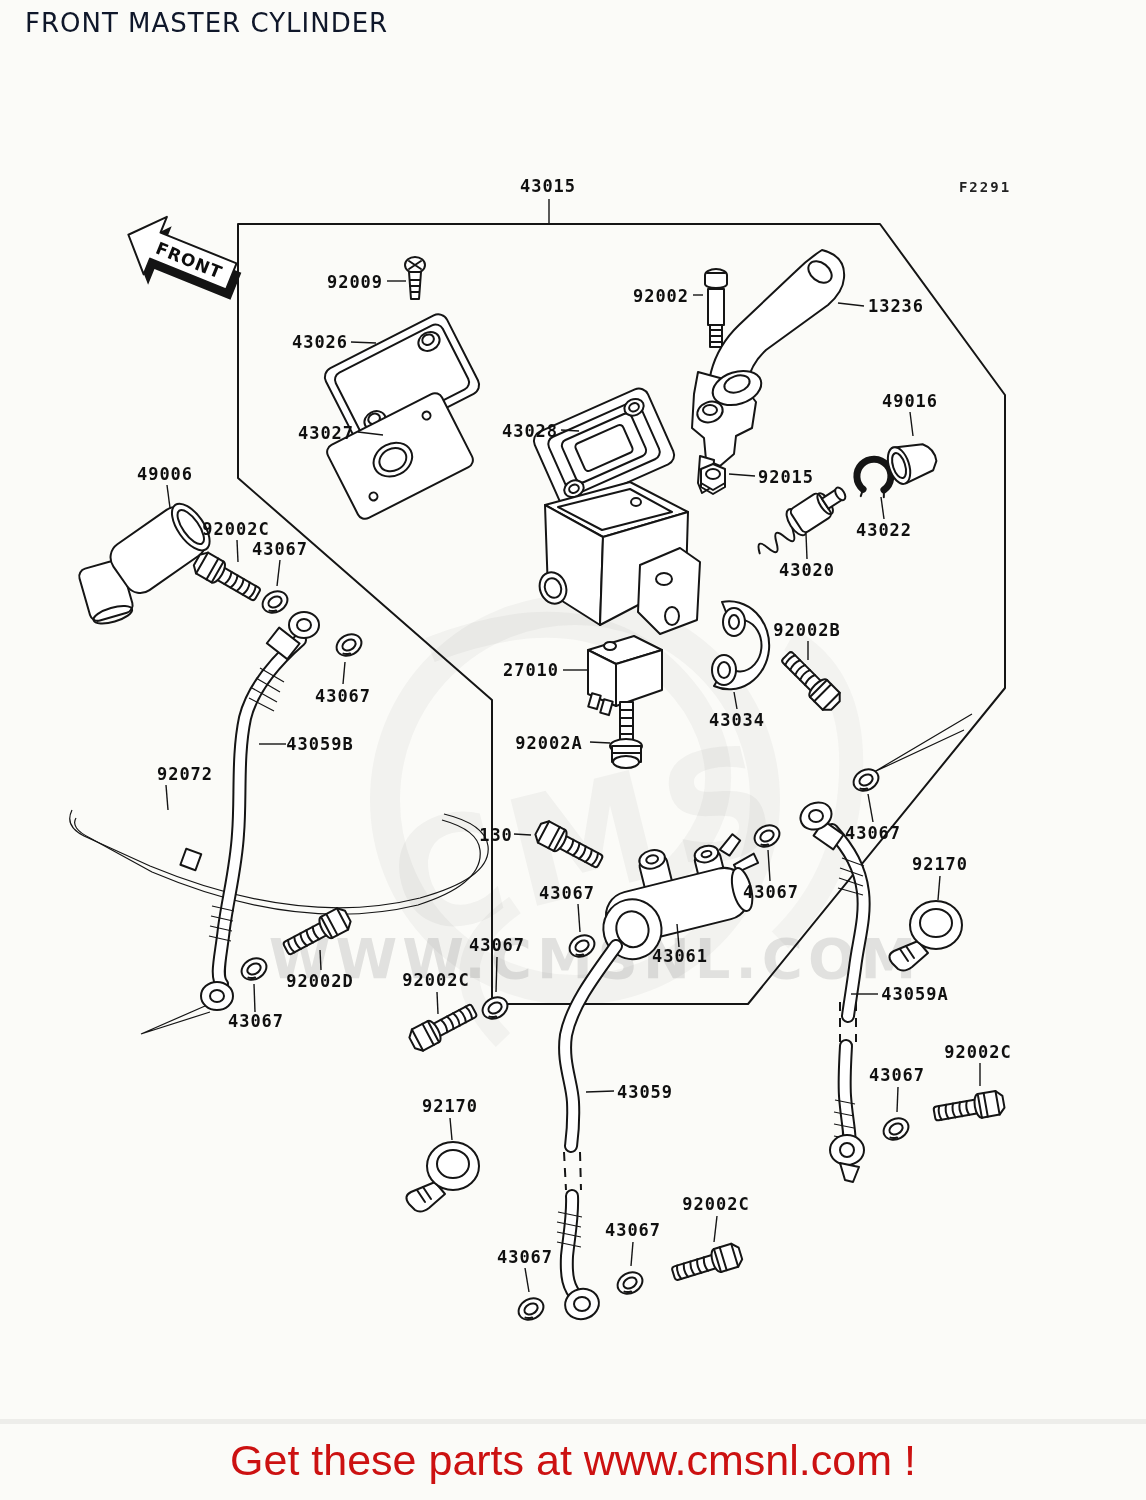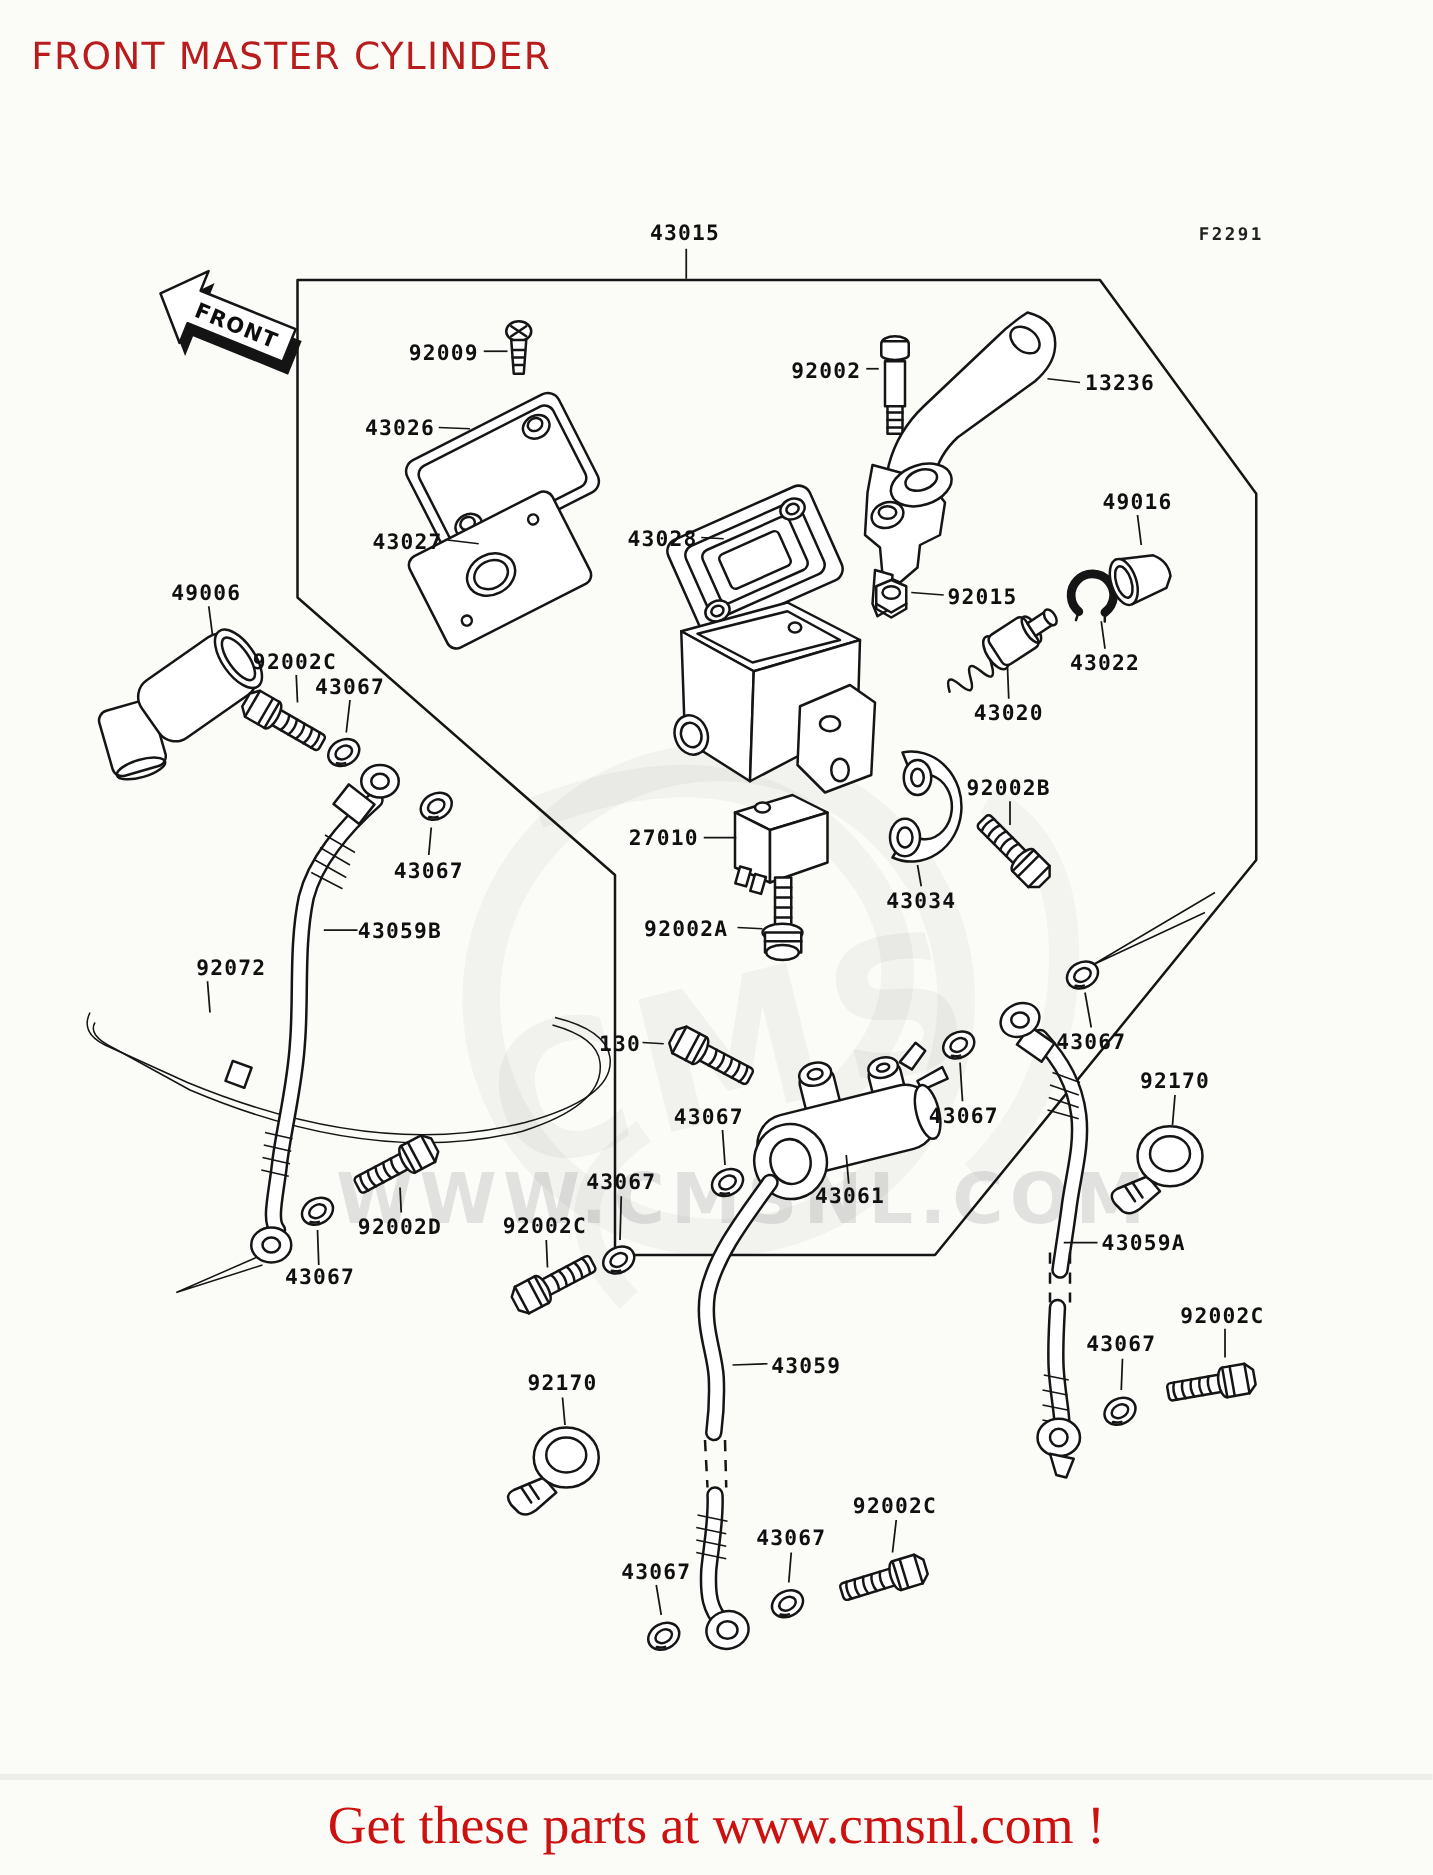--- a/index.html
+++ b/index.html
@@ -1,18 +1,18 @@
 <!DOCTYPE html>
 <html><head>
 <meta charset="utf-8">
 <style>
   html,body{margin:0;padding:0}
   body{width:1146px;height:1500px;position:relative;background:#fbfbf8;font-family:"DejaVu Sans",sans-serif;overflow:hidden}
-  .title{position:absolute;left:25px;top:28px;font-size:30px;color:#b91c1c;letter-spacing:1px;white-space:nowrap}
-  .footer{position:absolute;left:0;top:1436px;width:1146px;text-align:center;font-size:43px;color:#cc1111;font-family:Liberation Serif, serif;cursor:pointer}
+  .title{position:absolute;left:25px;top:8px;font-size:26px;color:#0f172a;letter-spacing:1px;white-space:nowrap}
+  .footer{position:absolute;left:0;top:1436px;width:1146px;text-align:center;font-size:43px;color:#cc1111;font-family:Liberation Sans, sans-serif;cursor:pointer}
   .footer-band{position:absolute;left:0;top:1419px;width:1146px;height:5px;background:#ededea}
   svg.stage{position:absolute;left:0;top:0}
   .ln{stroke:#151515;stroke-width:2;fill:none;stroke-linecap:round;stroke-linejoin:round}
   .fw{fill:#fff;stroke:#151515;stroke-width:2;stroke-linejoin:round}
   .fb{fill:#141414;stroke:none}
   .hO{stroke:#151515;stroke-width:14;fill:none;stroke-linecap:round}
   .hI{stroke:#fff;stroke-width:10;fill:none;stroke-linecap:round}
   .thin{stroke:#151515;stroke-width:1.2;fill:none}
   .dash{stroke:#151515;stroke-width:2;fill:none;stroke-dasharray:9 7}
   .leader{stroke:#151515;stroke-width:1.4}

